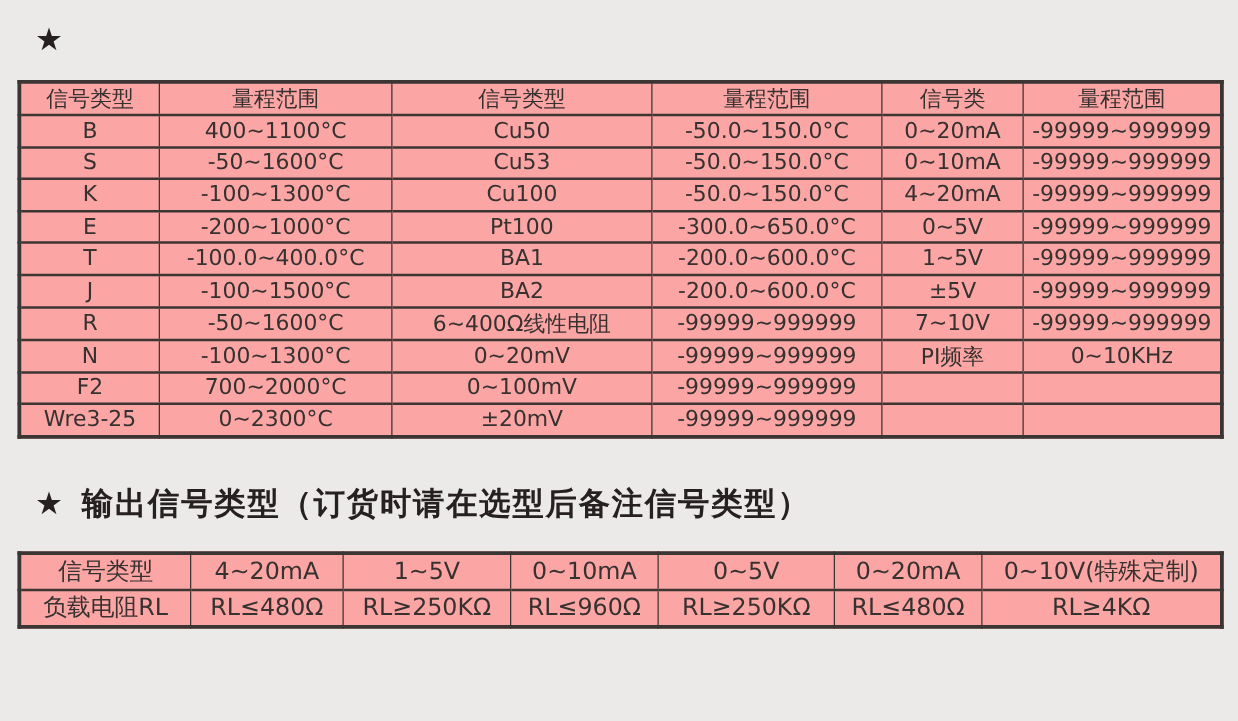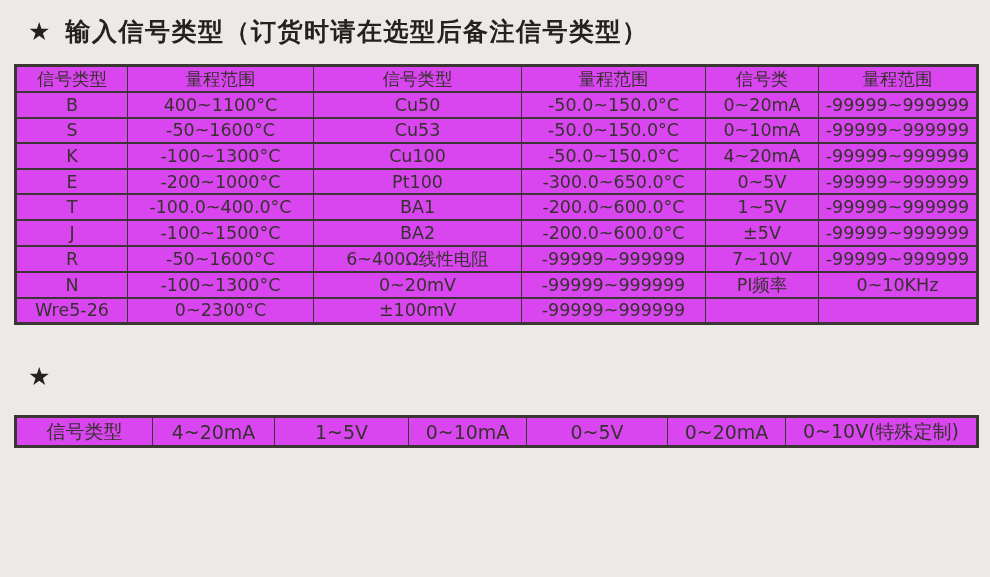--- a/index.html
+++ b/index.html
@@ -13,42 +13,41 @@
   .section-title{
     display:flex;align-items:center;gap:15px;
     margin:13px 0 0 28px;
     font-size:25px;font-weight:700;color:#262120;
     letter-spacing:1.5px;line-height:37px;
   }
   .section-title .star{font-size:25px;letter-spacing:0;}
   .section-title.second{margin-top:33px;}
   table{
     border-collapse:collapse;table-layout:fixed;
-    margin-left:14px;background:#d946ef;
+    margin-left:14px;background:#fca5a5;
   }
   td,th{
     border:1.5px solid #3b3533;
     border-top-width:2px;border-bottom-width:2px;
     text-align:center;vertical-align:middle;
     padding:0 2px;font-weight:400;
     white-space:nowrap;overflow:hidden;
   }
   .t1{width:962px;margin-top:14px;font-size:17.5px;border:3px solid #3b3533;}
   .t1 th,.t1 td{height:23.6px;}
   .t2{width:962px;margin-top:20px;font-size:19px;border:3px solid #3b3533;}
   .t2 td{height:27px;}
 </style>
 </head>
 <body>
 
 <div>
 
   <div class="section-title">
     <span class="star">★</span>
-    <span>输入信号类型（订货时请在选型后备注信号类型）</span>
   </div>
 
   <table class="t1">
     <colgroup>
       <col style="width:112px">
         <col style="width:186px">
         <col style="width:208px">
       <col style="width:184px">
         <col style="width:113px">
         <col style="width:159px">
@@ -122,32 +121,41 @@
       </tr>
       <tr>
         <td>N</td>
         <td>-100~1300°C</td>
         <td>0~20mV</td>
         <td>-99999~999999</td>
         <td>PI频率</td>
         <td>0~10KHz</td>
       </tr>
       <tr>
-        <td>Wre5-26</td>
+        <td>F2</td>
+        <td>700~2000°C</td>
+        <td>0~100mV</td>
+        <td>-99999~999999</td>
+        <td></td>
+        <td></td>
+      </tr>
+      <tr>
+        <td>Wre3-25</td>
         <td>0~2300°C</td>
-        <td>±100mV</td>
+        <td>±20mV</td>
         <td>-99999~999999</td>
         <td></td>
         <td></td>
       </tr>
     </tbody>
   </table>
 
   <div class="section-title second">
     <span class="star">★</span>
+    <span>输出信号类型（订货时请在选型后备注信号类型）</span>
   </div>
 
   <table class="t2">
     <colgroup>
       <col style="width:137px">
         <col style="width:122px">
         <col style="width:134px">
       <col style="width:118px">
         <col style="width:141px">
         <col style="width:118px">
@@ -156,16 +164,25 @@
     <tbody>
       <tr>
         <td>信号类型</td>
         <td>4~20mA</td>
         <td>1~5V</td>
         <td>0~10mA</td>
         <td>0~5V</td>
         <td>0~20mA</td>
         <td>0~10V(特殊定制)</td>
       </tr>
+      <tr>
+        <td>负载电阻RL</td>
+        <td>RL≤480Ω</td>
+        <td>RL≥250KΩ</td>
+        <td>RL≤960Ω</td>
+        <td>RL≥250KΩ</td>
+        <td>RL≤480Ω</td>
+        <td>RL≥4KΩ</td>
+      </tr>
     </tbody>
   </table>
 
 </div>
 
 </body></html>

